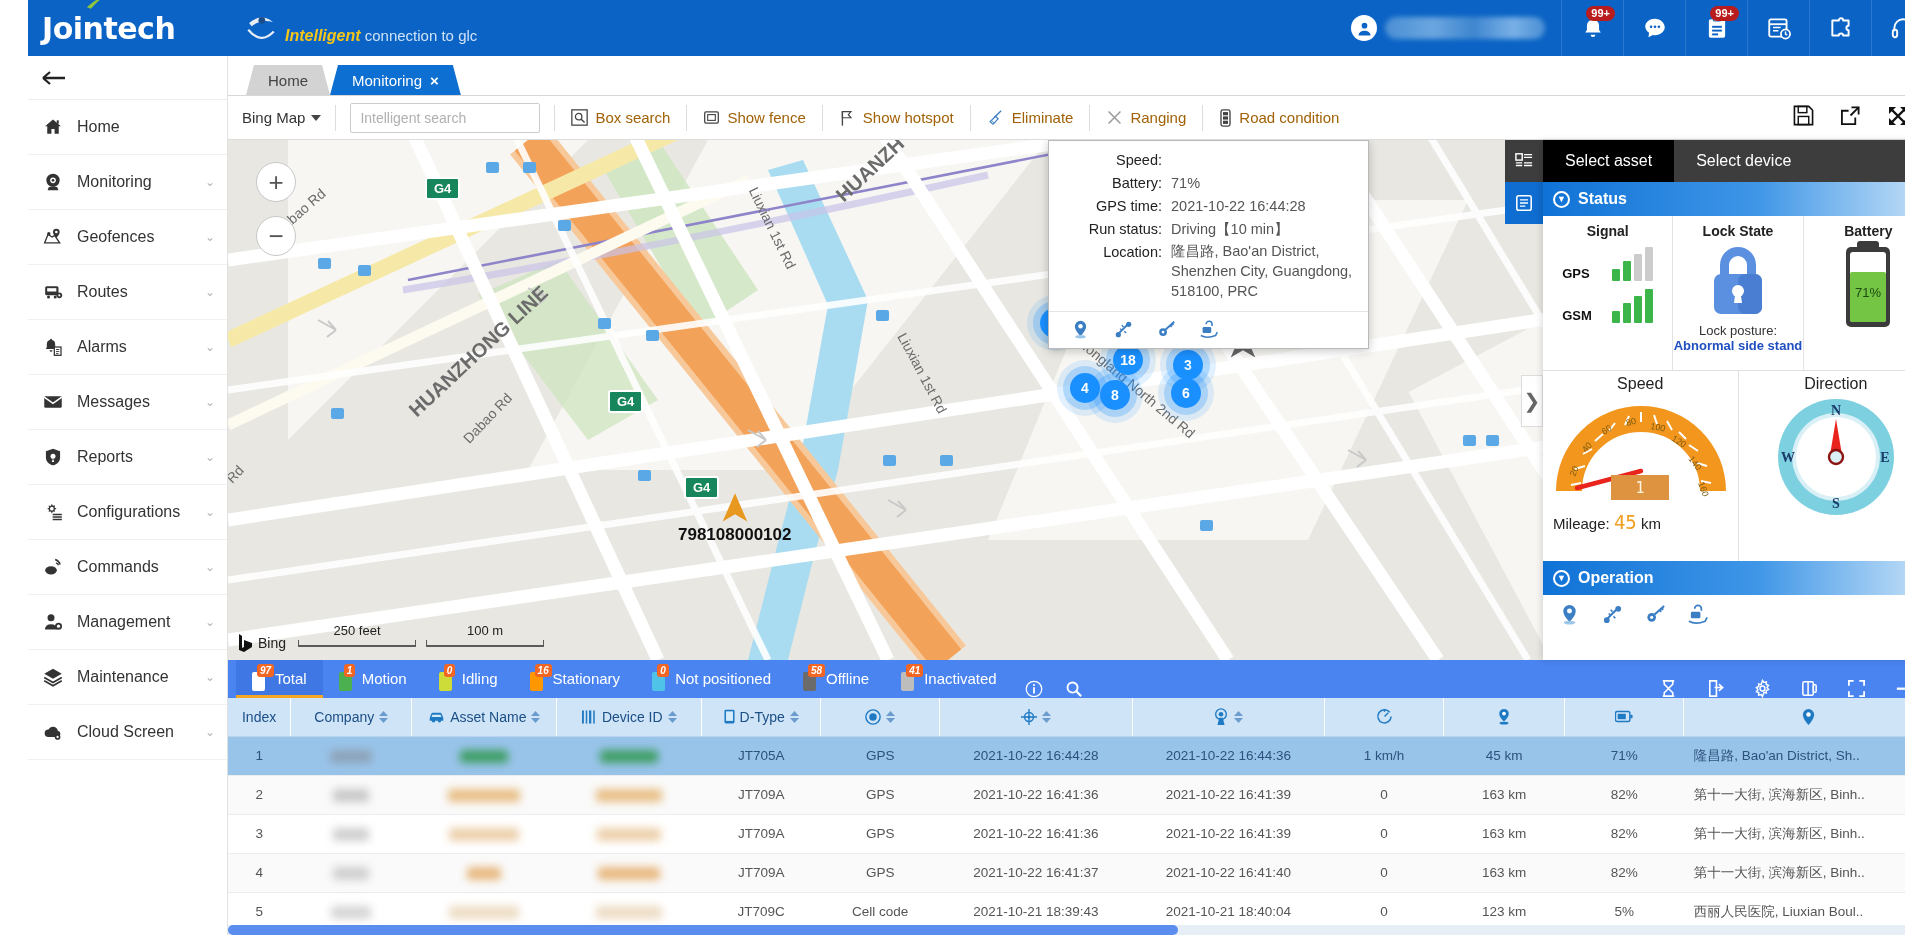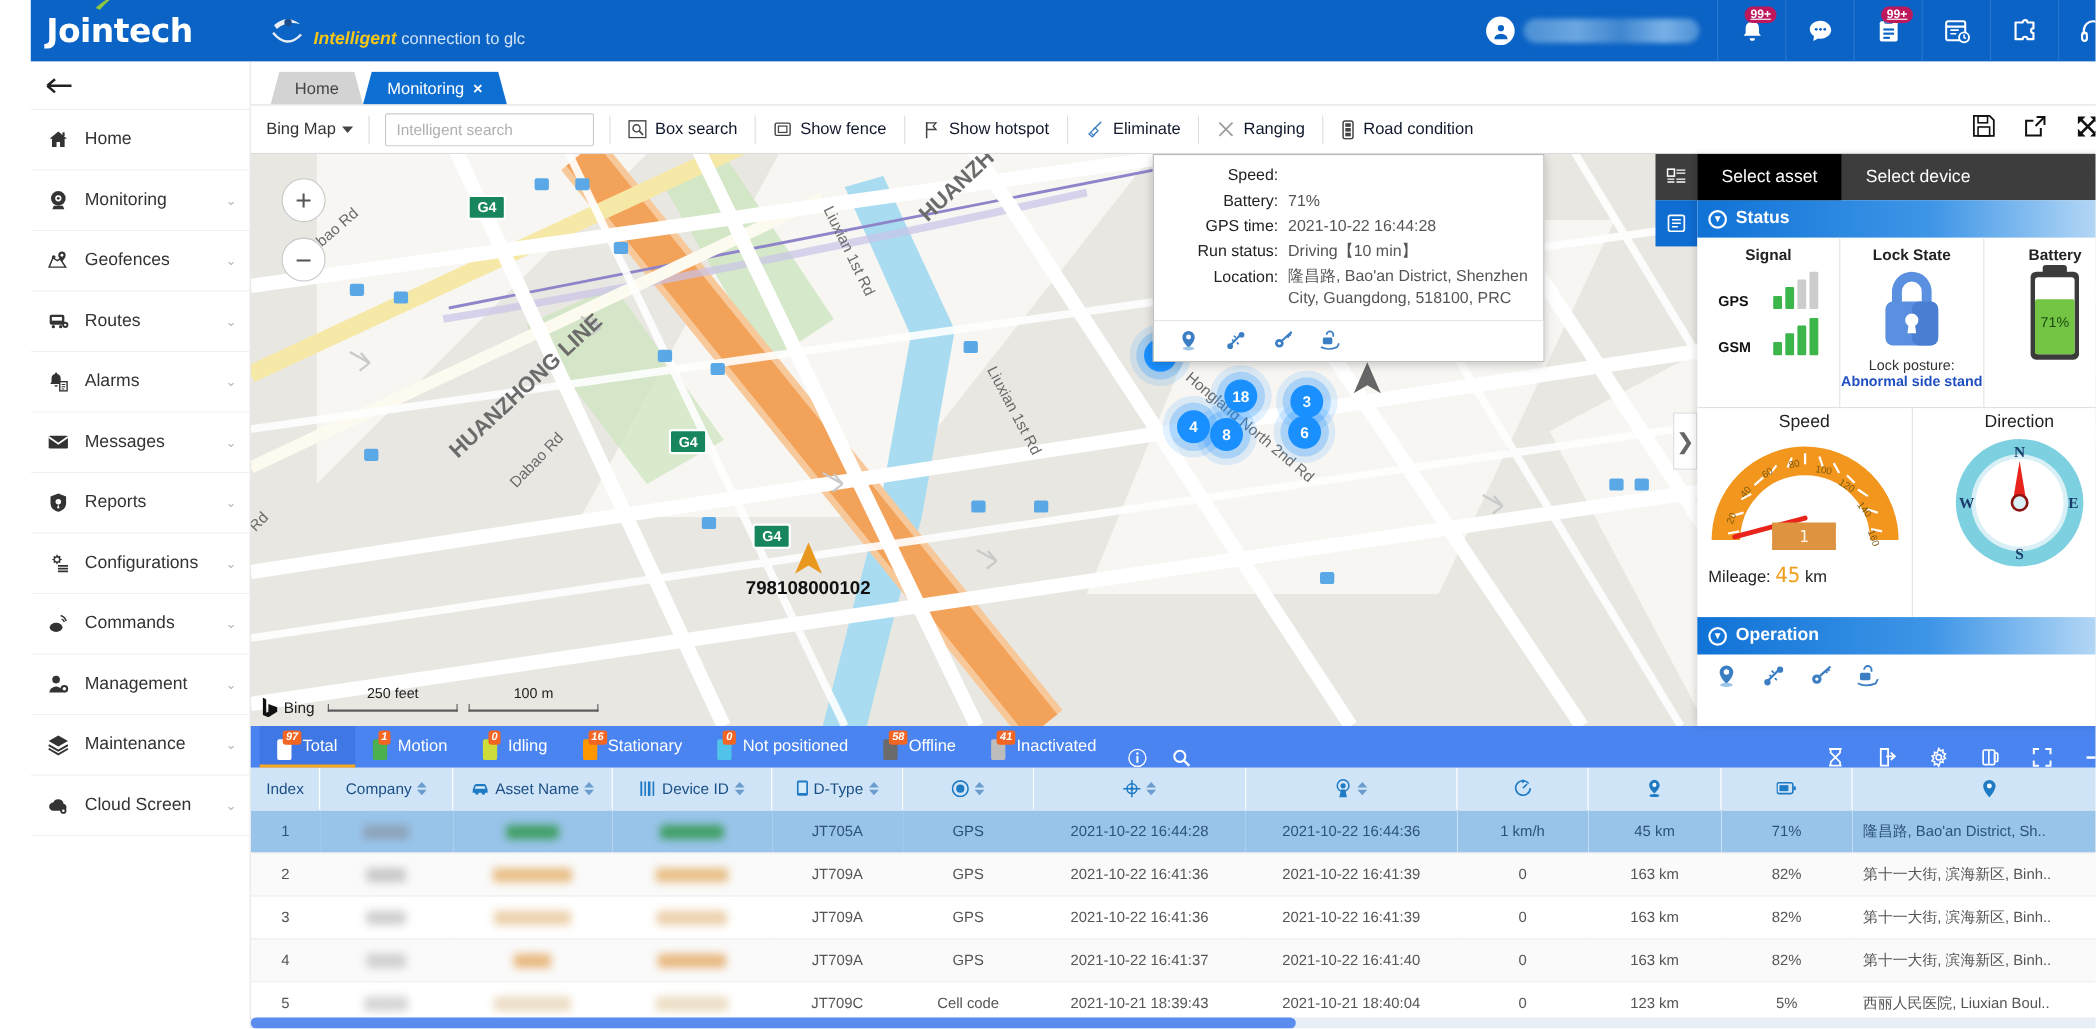--- a/index.html
+++ b/index.html
@@ -48,22 +48,22 @@
     filter: blur(2.5px);
   }
   .hdr-icon-btn {
     width: 62px; height: 56px; display: flex; align-items: center;
     justify-content: center; position: relative;
     border-left: 1px solid #2a78cd;
   }
   .hdr-icon-btn:last-child { border-right: none; }
   .badge {
     position: absolute; top: 6px; right: 8px;
-    background: #be185d; color: #fff; font-size: 11px; font-weight: bold;
-    border-radius: 9px; padding: 1px 5px; line-height: 13px; text-decoration: underline;
+    background: #b91c1c; color: #fff; font-size: 11px; font-weight: bold;
+    border-radius: 9px; padding: 1px 5px; line-height: 13px;
   }
 
   
   .sidebar {
     position: absolute; top: 56px; left: 0; width: 200px; height: 879px;
     background: #fff; border-right: 1px solid #e2e2e2;
   }
   .sb-back {
     height: 44px; display: flex; align-items: center; padding-left: 14px;
     border-bottom: 1px solid #eee;
@@ -107,21 +107,21 @@
   }
   .vsep { width: 1px; height: 26px; background: #ddd; }
   .search-input {
     width: 190px; height: 30px; border: 1px solid #ccc; border-radius: 2px;
     margin: 0 14px; padding: 0 9px; font-size: 14px; color: #333;
     font-family: "Liberation Sans", sans-serif; outline: none;
   }
   .search-input::placeholder { color: #b0b0b0; }
   .tool-btn {
     display: flex; align-items: center; gap: 7px; font-size: 15px;
-    color: #0f172a; padding: 0 16px; height: 28px; cursor: pointer;
+    color: #a16207; padding: 0 16px; height: 28px; cursor: pointer;
   }
   .tb-right { margin-left: auto; display: flex; gap: 26px; padding-right: 10px; }
 
   
   .mapwrap {
     position: absolute; top: 140px; left: 200px; width: 1705px; height: 520px;
     overflow: hidden; background: #f2efe9;
   }
   .map-bg { position: absolute; inset: 0; }
 
@@ -154,21 +154,21 @@
     cursor: pointer;
   }
   .devlabel {
     position: absolute; font-size: 17px; font-weight: bold; color: #111;
     white-space: nowrap;
   }
   .arrow-marker { position: absolute; }
 
   
   .infopopup {
-    position: absolute; left: 820px; top: 0px; width: 356px; z-index: 40;
+    position: absolute; left: 820px; top: 0px; width: 321px; z-index: 40;
     background: #fff; border: 1px solid #b9b9b9; box-shadow: 0 2px 9px rgba(0,0,0,.22);
   }
   .ip-body { padding: 8px 12px 10px 10px; }
   .ip-row { display: flex; font-size: 14.5px; line-height: 23px; }
   .ip-key { width: 112px; text-align: right; color: #222; padding-right: 9px; flex: none; }
   .ip-val { color: #555; flex: 1; }
   .ip-actions { display: flex; gap: 24px; padding: 8px 0 9px 22px; border-top: 1px solid #e4e4e4; background:#fff;}
 
   
   .map-sidetabs { position: absolute; right: 0px; top: 0; width: 38px; z-index: 30;}

